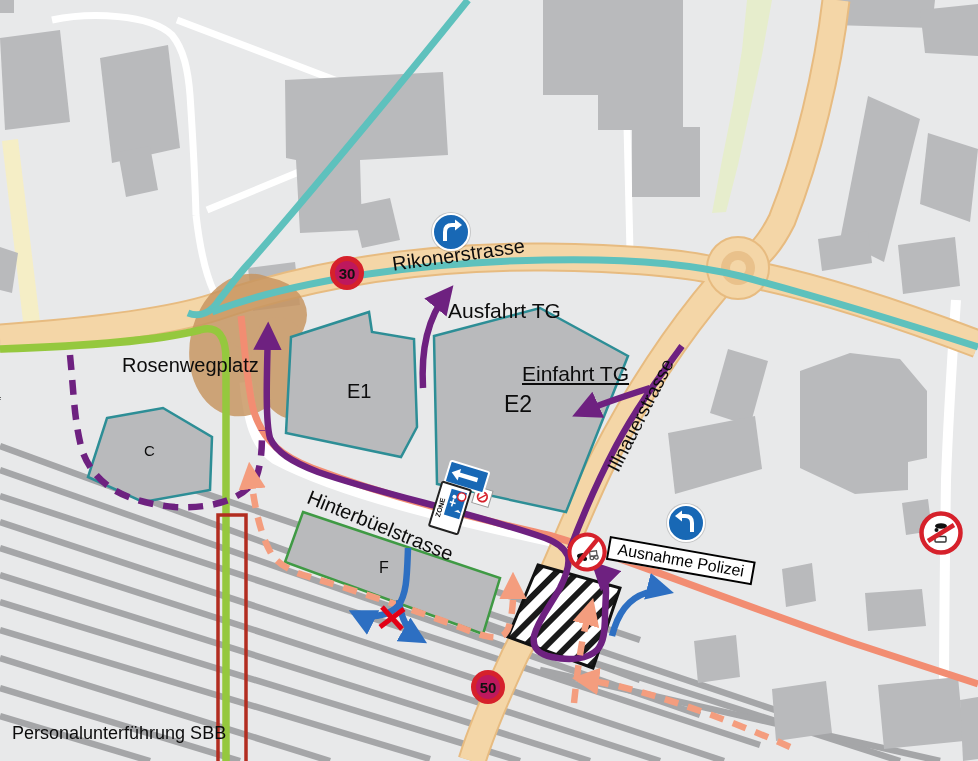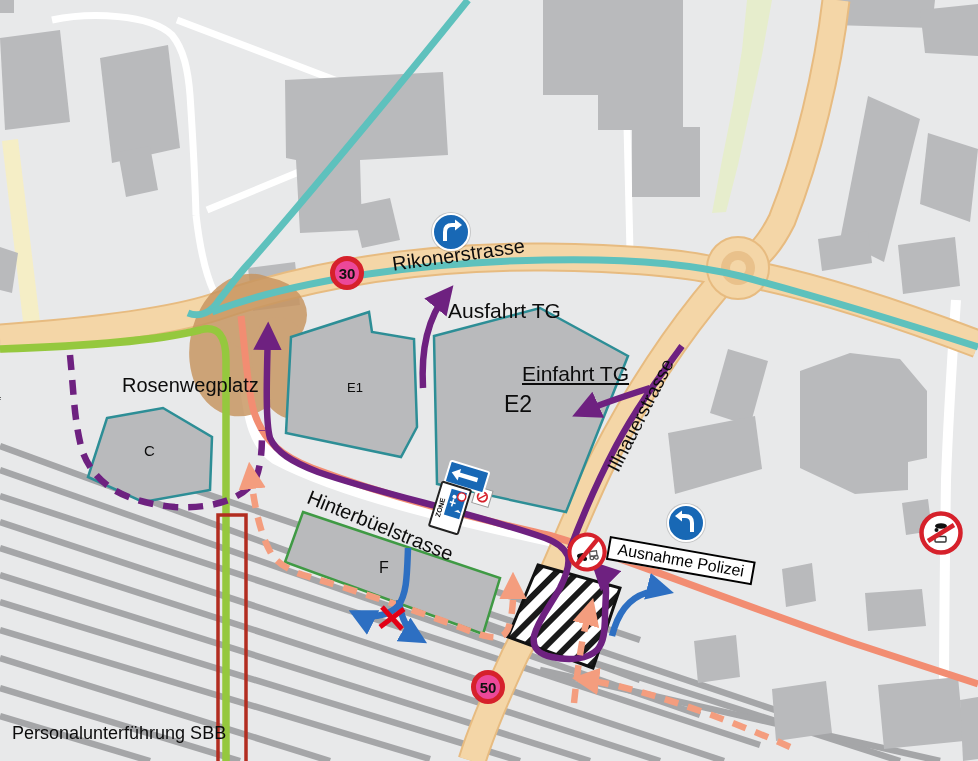--- a/index.html
+++ b/index.html
@@ -5,32 +5,32 @@
   html,body{margin:0;padding:0;background:#fff;}
   .stage{position:relative;width:978px;height:761px;background:#e8e9ea;overflow:hidden;
          font-family:"Liberation Sans",sans-serif;}
   .stage svg.map{position:absolute;left:0;top:0;}
   .lbl{position:absolute;color:#0c0c0c;white-space:nowrap;line-height:1.05;}
   .lbl-rikoner{left:391px;top:254px;font-size:20px;transform:rotate(-8deg);transform-origin:left top;}
   .lbl-ausfahrt{left:448px;top:300px;font-size:21px;}
   .lbl-einfahrt{left:522px;top:363px;font-size:21px;text-decoration:underline;}
   .lbl-kreisel{left:694px;top:281px;font-size:20px;width:84px;text-align:center;}
   .lbl-kreisel span{display:block;line-height:25px;}
-  .lbl-rosenweg{left:122px;top:355px;font-size:20px;margin-top:20px;}
+  .lbl-rosenweg{left:122px;top:355px;font-size:20px;}
   .lbl-hinterbuel{left:312px;top:487px;font-size:20px;transform:rotate(22deg);transform-origin:left top;}
   .lbl-illnauer{left:604px;top:466px;font-size:19px;transform:rotate(-63deg);transform-origin:left top;}
   .lbl-personal{left:12px;top:724px;font-size:18px;}
-  .lbl-e1{left:347px;top:381px;font-size:13px;}
+  .lbl-e1{left:347px;top:381px;font-size:20px;}
   .lbl-e2{left:504px;top:392px;font-size:23px;}
   .lbl-c{left:144px;top:443px;font-size:15px;}
   .lbl-f{left:379px;top:560px;font-size:16px;}
   .lbl-frag{left:-3px;top:395px;font-size:13px;}
   .ausnahme-box{position:absolute;left:610px;top:536px;background:#fff;border:2px solid #000;
     padding:1px 8px;font-size:16px;transform:rotate(10deg);transform-origin:left top;color:#000;}
-  .speed-sign{position:absolute;width:34px;height:34px;border-radius:50%;background:#ec4899;
+  .speed-sign{position:absolute;width:34px;height:34px;border-radius:50%;background:#be185d;
     border:5px solid #d6212b;box-sizing:border-box;display:flex;align-items:center;justify-content:center;
     font-size:15px;font-weight:bold;color:#111;}
   .sign30{left:330px;top:256px;}
   .sign50{left:471px;top:670px;}
   .blue-sign{position:absolute;width:38px;height:38px;border-radius:50%;background:#1868b5;
     border:2px solid #fff;box-sizing:border-box;box-shadow:0 0 0 1px rgba(0,0,0,.15);}
   .sign-right{left:432px;top:213px;}
   .sign-left{left:667px;top:504px;}
 </style>
 </head>

